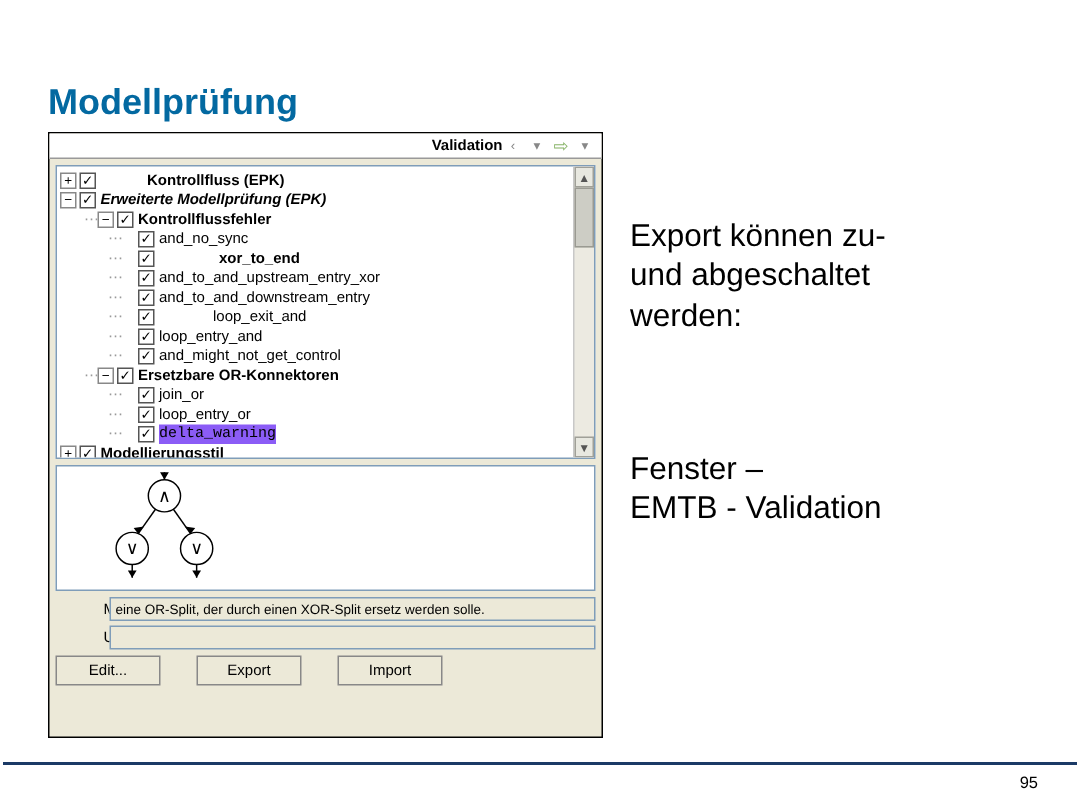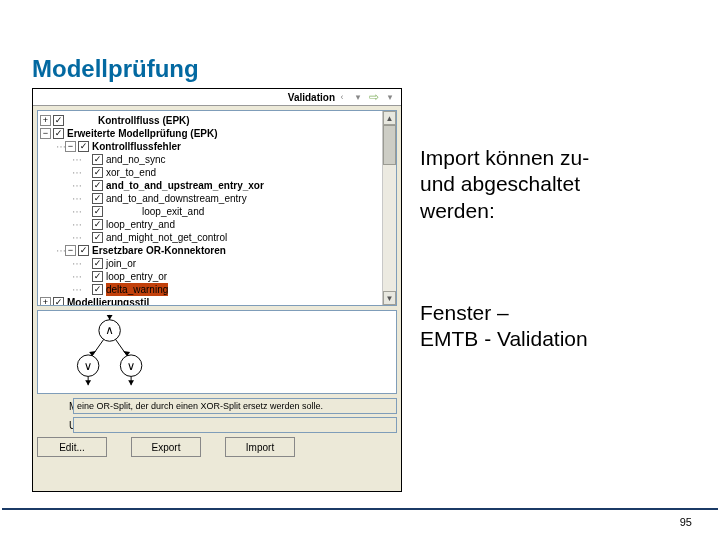--- a/index.html
+++ b/index.html
@@ -98,21 +98,21 @@
   .tree-scroll .arr.dn{bottom:0}
   .tree { padding: 3px 2px 3px 2px; font-size:10px; line-height:13px;}
   .node { display:flex; align-items:center; white-space: nowrap;}
   .tw { width:11px; height:11px; border:1px solid #888; background:#fff; margin-right:2px;
         display:flex; align-items:center; justify-content:center; font-size:9px; color:#000;
         line-height:1; cursor:pointer;}
   .sp { width:11px; display:inline-block;}
   .cb { width:11px; height:11px; border:1px solid #555; background:#fff; margin-right:3px;
         display:flex; align-items:center; justify-content:center; font-size:9px; color:#000; cursor:pointer;}
   .lbl {}
-  .lbl.sel { background:#c2410c; }
+  .lbl.sel { background:#8b5cf6;font-family:Liberation Mono, monospace; }
   .dots { color:#999; letter-spacing:-1px; margin-right:0;}
   .ind { display:inline-block; }
   .i1{width:14px}.i2{width:28px}
 
   
   .diagram-box {
     margin: 2px 4px 4px 4px;
     background:#fff;
     border:1px solid #7f9db9;
     height:84px;
@@ -136,21 +136,21 @@
     width:70px; height:20px; border:1px solid #888; background:#ece9d8;
     font-size:10px; cursor:pointer;
   }
 </style>
 </head>
 <body>
 
 <div class="slide-title">Modellprüfung</div>
 
 <div class="note1">
-  <div>Import können zu-</div>
+  <div>Export können zu-</div>
   <div>und abgeschaltet</div>
   <div>werden:</div>
 </div>
 <div class="note2">
   <div>Fenster –</div>
   <div>EMTB - Validation</div>
 </div>
 <div class="footer-line"></div>
 <div class="pagenum">95</div>
 
@@ -170,49 +170,49 @@
         <div class="node">
           <span class="ind i0" style="width: 0px;"></span>
           <span class="tw">+</span>
           <span class="cb">✓</span>
           <span class="lbl" style="font-weight: bold; padding-left: 31px;">Kontrollfluss (EPK)</span>
         </div>
         <div class="node">
           <span class="ind i0" style="width: 0px;"></span>
           <span class="tw">−</span>
           <span class="cb">✓</span>
-          <span class="lbl" style="font-weight: bold;">Erweiterte Modellprüfung (EPK)</span>
+          <span class="lbl" style="font-weight: bold; font-style: italic;">Erweiterte Modellprüfung (EPK)</span>
         </div>
         <div class="node">
           <span class="ind i1" style="width: 16px;"></span>
           <span class="dots">⋯</span>
           <span class="tw">−</span>
           <span class="cb">✓</span>
           <span class="lbl" style="font-weight: bold;">Kontrollflussfehler</span>
         </div>
         <div class="node">
           <span class="ind i2" style="width: 32px;"></span>
           <span class="dots">⋯</span>
           <span class="sp"></span>
           <span class="cb">✓</span>
           <span class="lbl" style="font-weight: normal;">and_no_sync</span>
         </div>
         <div class="node">
           <span class="ind i2" style="width: 32px;"></span>
           <span class="dots">⋯</span>
           <span class="sp"></span>
           <span class="cb">✓</span>
-          <span class="lbl" style="font-weight: normal;">xor_to_end</span>
-        </div>
-        <div class="node">
-          <span class="ind i2" style="width: 32px;"></span>
-          <span class="dots">⋯</span>
-          <span class="sp"></span>
-          <span class="cb">✓</span>
-          <span class="lbl" style="font-weight: bold;">and_to_and_upstream_entry_xor</span>
+          <span class="lbl" style="font-weight: bold; margin-left: 40px;">xor_to_end</span>
+        </div>
+        <div class="node">
+          <span class="ind i2" style="width: 32px;"></span>
+          <span class="dots">⋯</span>
+          <span class="sp"></span>
+          <span class="cb">✓</span>
+          <span class="lbl" style="font-weight: normal;">and_to_and_upstream_entry_xor</span>
         </div>
         <div class="node">
           <span class="ind i2" style="width: 32px;"></span>
           <span class="dots">⋯</span>
           <span class="sp"></span>
           <span class="cb">✓</span>
           <span class="lbl" style="font-weight: normal;">and_to_and_downstream_entry</span>
         </div>
         <div class="node">
           <span class="ind i2" style="width: 32px;"></span>

